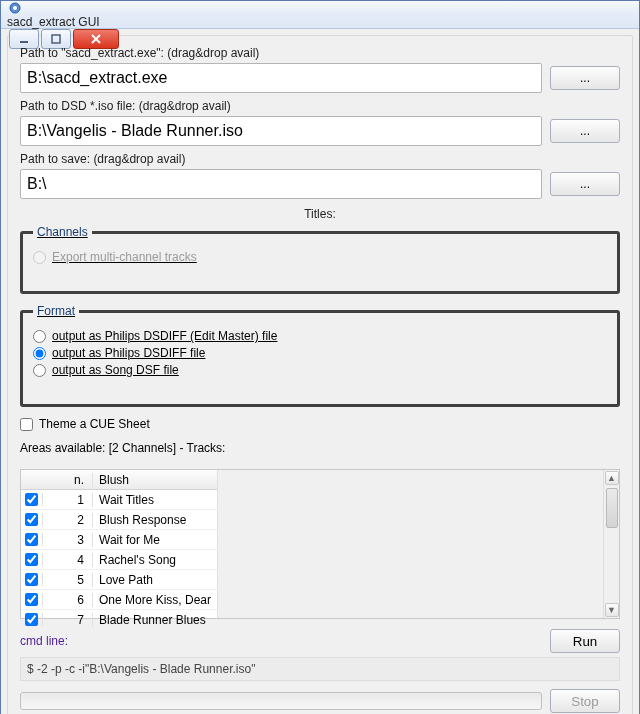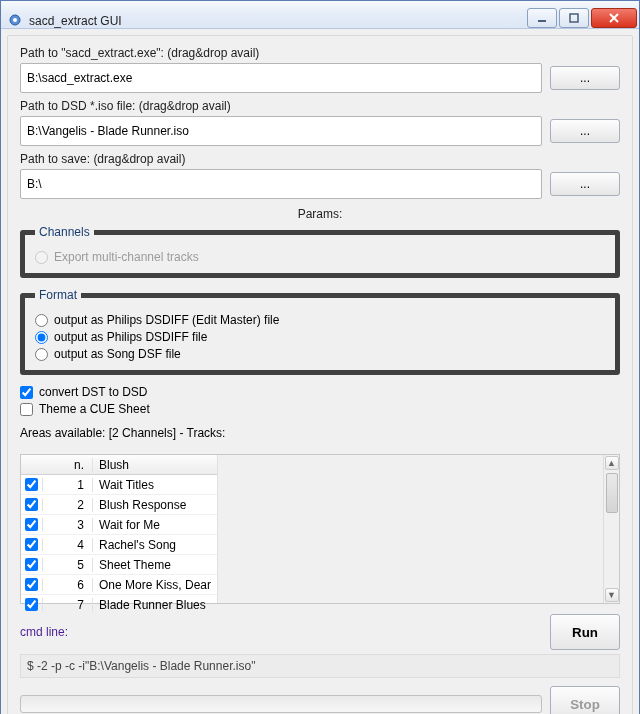--- a/index.html
+++ b/index.html
@@ -15,22 +15,23 @@
     border: 1px solid #5a7ab0;
     background: #f0f0f0;
     width: 640px;
     box-shadow: 0 0 6px rgba(0,0,0,0.4);
   }
   .titlebar {
     height: 28px;
     background: linear-gradient(to bottom, #f6f9fd 0%, #e4ecf7 50%, #dde7f5 100%);
     border-bottom: 1px solid #b8c7e0;
     display: flex;
-    align-items: flex-end;
+    align-items: flex-start;
     padding: 0 2px 0 6px;
+    flex-direction: column;
   }
   .titlebar .icon {
     width: 16px; height: 16px;
     margin-right: 6px;
     display: inline-flex; align-items: center; justify-content: center;
   }
   .titlebar .title {
     flex: 1;
     color: #222;
   }
@@ -60,37 +61,38 @@
   }
   .row { margin-bottom: 6px; }
   .label { color: #222; margin-bottom: 3px; }
   .inputrow { display: flex; gap: 8px; align-items: center; }
   input[type="text"] {
     flex: 1;
     height: 24px;
     border: 1px solid #b5b5b5;
     border-radius: 2px;
     padding: 14px 6px;
-    font-size: 12px;
+    font-size: 16px;
     background: #fff;
   }
   button.browse {
     width: 70px; height: 24px;
     border: 1px solid #aab0bb;
     border-radius: 3px;
     background: linear-gradient(to bottom, #fdfdfd, #e6e6e6);
     font-size: 12px;
     cursor: pointer;
   }
   .params-label { text-align: center; margin: 8px 0 4px 0; color: #222; }
   fieldset {
-    border: 5px solid #404040;
+    border: 3px solid #404040;
     border-radius: 3px;
     margin: 0 0 10px 0;
-    padding: 8px 10px 6px 10px;
+    padding: 8px 10px 24px 10px;
+    text-decoration: underline;
   }
   legend { padding: 0 4px; color: #1a3e70; }
   .radio-row, .check-row { display: flex; align-items: center; gap: 6px; margin: 3px 0; }
   .radio-row input, .check-row input { margin: 0; }
   .disabled { color: #9b9b9b; }
   .checkblock { margin: 4px 0; }
   .areas-label { margin: 10px 0 14px 0; }
   .tracks-box {
     border: 1px solid #c8c8c8;
     background: #fff;
@@ -123,25 +125,24 @@
     background:#f0f0f0; border-left:1px solid #dcdcdc;
     display:flex; flex-direction:column; align-items:center; justify-content:space-between;
   }
   .vscroll .arrow { width:14px; height:14px; display:flex; align-items:center; justify-content:center; font-size:9px; color:#666; background:linear-gradient(#fdfdfd,#e6e6e6); border:1px solid #c8c8c8; margin:1px; border-radius:2px;}
   .vscroll .thumb { width:12px; height:40px; background:linear-gradient(#eaeaea,#d4d4d4); border:1px solid #b8b8b8; border-radius:2px; margin-top:2px;}
   .vscroll .track { flex:1; width:100%; display:flex; flex-direction:column; align-items:center; }
   .bottom { margin-top: 10px; }
   .runrow { display:flex; align-items:center; justify-content:space-between; }
   .cmdline-label { color:#4c1d95; }
   button.run, button.stop {
-    width: 70px; height: 36px;
+    width: 70px; height: 24px;
     border: 1px solid #aab0bb; border-radius: 3px;
     background: linear-gradient(to bottom, #fdfdfd, #e6e6e6);
     cursor: pointer;
-    font-weight: bold;
   }
   button.stop:disabled { color:#9b9b9b; }
   .cmd-display {
     margin-top: 4px;
     background: #ececec;
     border: 1px solid #dcdcdc;
     padding: 4px 6px;
     font-size: 12px;
     color: #444;
     white-space: nowrap;
@@ -205,21 +206,21 @@
     </div>
 
     <div class="row">
       <div class="label">Path to save: (drag&amp;drop avail)</div>
       <div class="inputrow">
         <input type="text" value="B:\" style="">
         <button class="browse">...</button>
       </div>
     </div>
 
-    <div class="params-label">Params:</div>
+    <div class="params-label">Titles:</div>
 
     <fieldset>
       <legend>Channels</legend>
       <label class="radio-row disabled">
         <input type="radio" name="channels" disabled="" style="">
         <span>Export multi-channel tracks</span>
       </label>
     </fieldset>
 
     <fieldset>
@@ -232,24 +233,20 @@
         <input type="radio" name="format" checked="" style="">
         <span>output as Philips DSDIFF file</span>
       </label>
       <label class="radio-row">
         <input type="radio" name="format" style="">
         <span>output as Song DSF file</span>
       </label>
     </fieldset>
 
     <div class="checkblock">
-      <label class="check-row">
-        <input type="checkbox" checked="" style="">
-        <span>convert DST to DSD</span>
-      </label>
       <label class="check-row">
         <input type="checkbox" style="">
         <span>Theme a CUE Sheet</span>
       </label>
     </div>
 
     <div class="areas-label">Areas available: [2 Channels] - Tracks:</div>
 
     <div class="tracks-box">
       <div class="tracks-table">
@@ -285,21 +282,21 @@
                 <input type="checkbox" checked="" style="">
               </div>
               <div class="col-n">4</div>
               <div class="col-title">Rachel's Song</div>
             </div>
             <div class="grid-row">
               <div class="col-chk">
                 <input type="checkbox" checked="" style="">
               </div>
               <div class="col-n">5</div>
-              <div class="col-title">Sheet Theme</div>
+              <div class="col-title">Love Path</div>
             </div>
             <div class="grid-row">
               <div class="col-chk">
                 <input type="checkbox" checked="" style="">
               </div>
               <div class="col-n">6</div>
               <div class="col-title">One More Kiss, Dear</div>
             </div>
             <div class="grid-row">
               <div class="col-chk">

